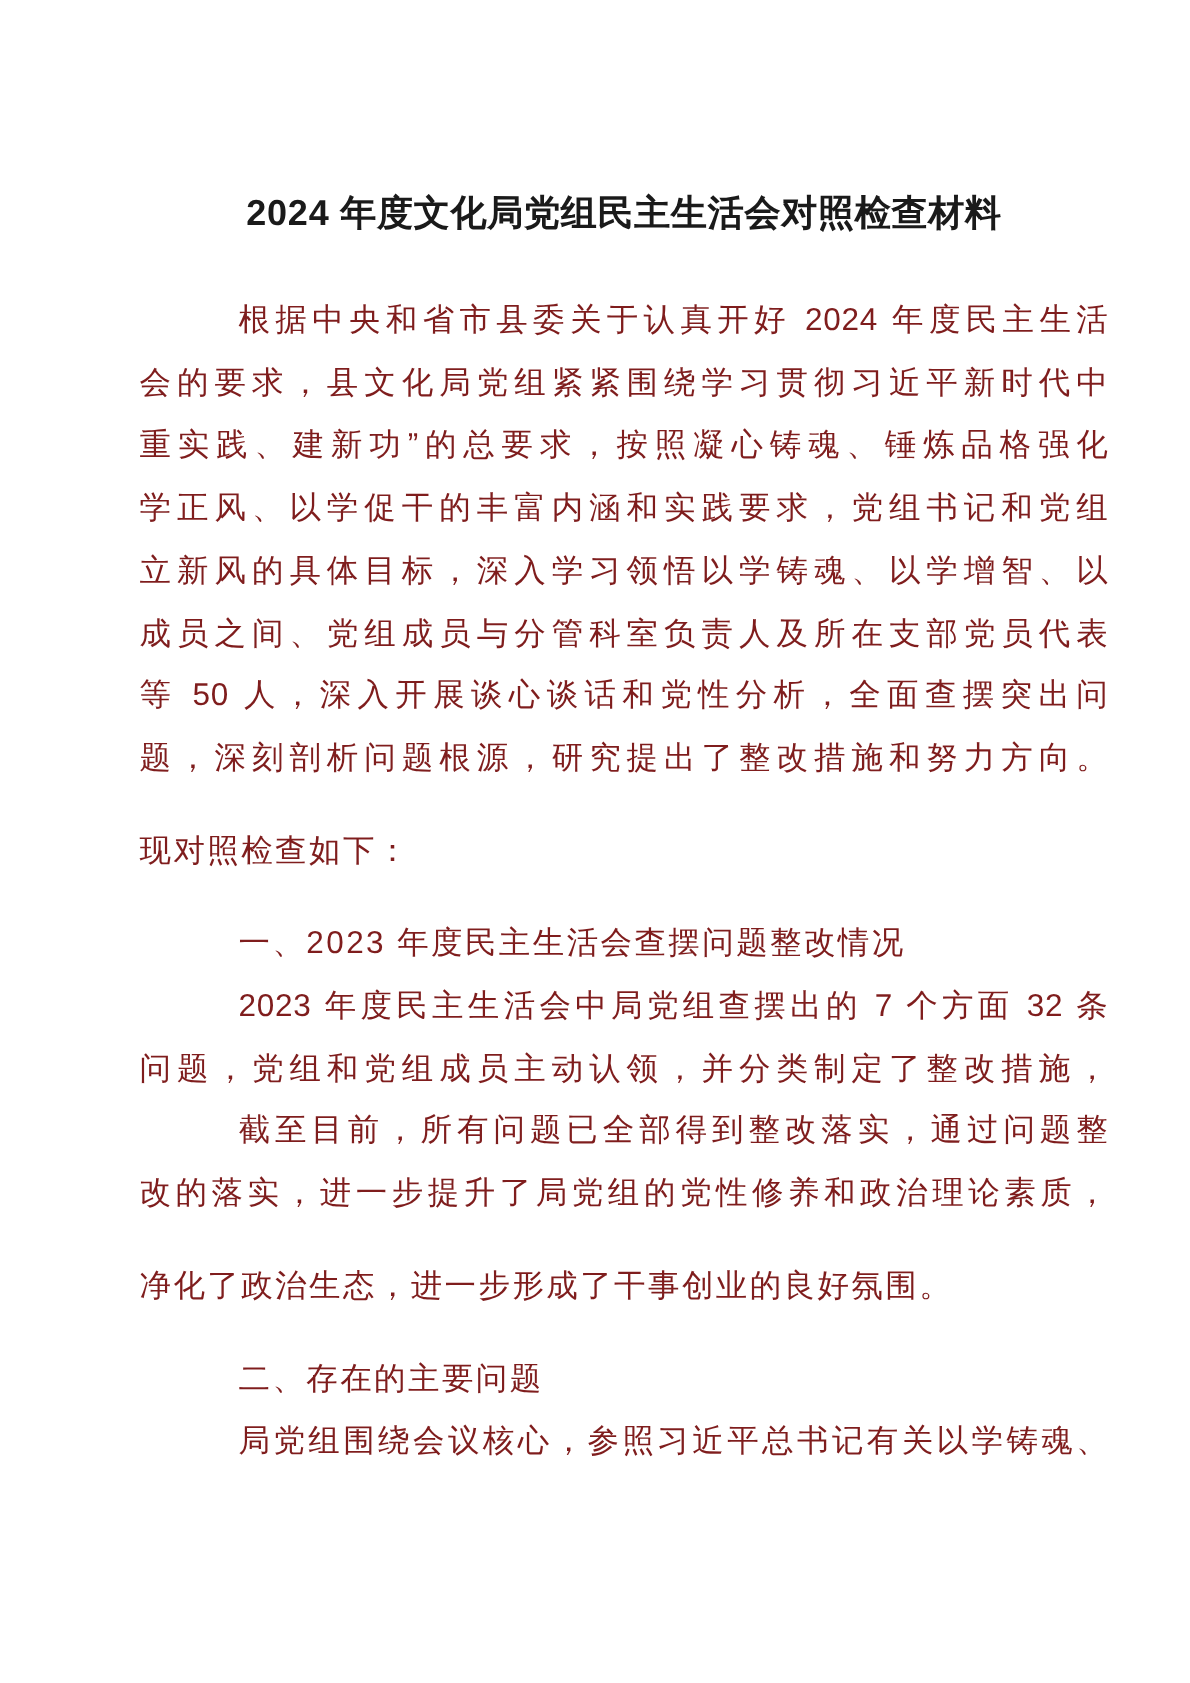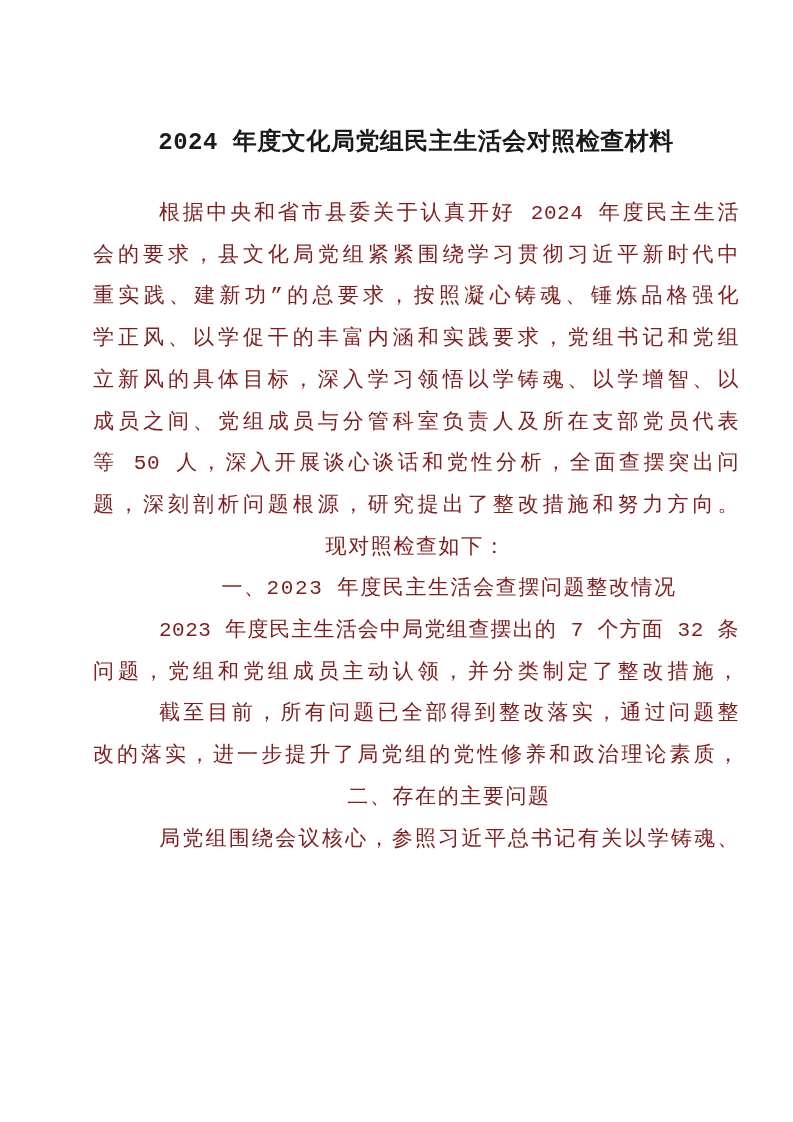--- a/index.html
+++ b/index.html
@@ -7,21 +7,21 @@
     padding: 0;
     background: #ffffff;
   }
   .page {
     position: relative;
     width: 793px;
     height: 1122px;
     background: #ffffff;
     box-sizing: border-box;
     padding: 122px 54px 0 93px;
-    font-family: Liberation Mono, monospace;
+    font-family: Liberation Sans, sans-serif;
     color: #1a1a1a;
     overflow: hidden;
   }
   .doc-title {
     margin: 0;
     font-size: 24px;
     font-weight: 700;
     line-height: 42px;
     text-align: center;
     letter-spacing: 0.5px;
@@ -37,23 +37,24 @@
     color: #7f1d1d;
   }
   
   .line.full {
     text-align: justify;
     text-align-last: justify;
     white-space: normal;
   }
   
   .line.short {
-    text-align: center;
+    text-align: left;
     letter-spacing: 1.6px;
     white-space: nowrap;
+    margin-top: 20px;
   }
   
   .line.indent {
     text-indent: 66px;
   }
 </style>
 </head>
 <body>
 
 <div class="page">
@@ -68,17 +69,18 @@
     <div class="line full">立新风的具体目标，深入学习领悟以学铸魂、以学增智、以</div>
     <div class="line full">成员之间、党组成员与分管科室负责人及所在支部党员代表</div>
     <div class="line full">等 50 人，深入开展谈心谈话和党性分析，全面查摆突出问</div>
     <div class="line full">题，深刻剖析问题根源，研究提出了整改措施和努力方向。</div>
     <div class="line short">现对照检查如下：</div>
     <div class="line short indent">一、2023 年度民主生活会查摆问题整改情况</div>
     <div class="line full indent">2023 年度民主生活会中局党组查摆出的 7 个方面 32 条</div>
     <div class="line full">问题，党组和党组成员主动认领，并分类制定了整改措施，</div>
     <div class="line full indent">截至目前，所有问题已全部得到整改落实，通过问题整</div>
     <div class="line full">改的落实，进一步提升了局党组的党性修养和政治理论素质，</div>
+    <div class="line short">净化了政治生态，进一步形成了干事创业的良好氛围。</div>
     <div class="line short indent">二、存在的主要问题</div>
     <div class="line full indent">局党组围绕会议核心，参照习近平总书记有关以学铸魂、</div>
   </div>
 
 </div>
 
 </body></html>

